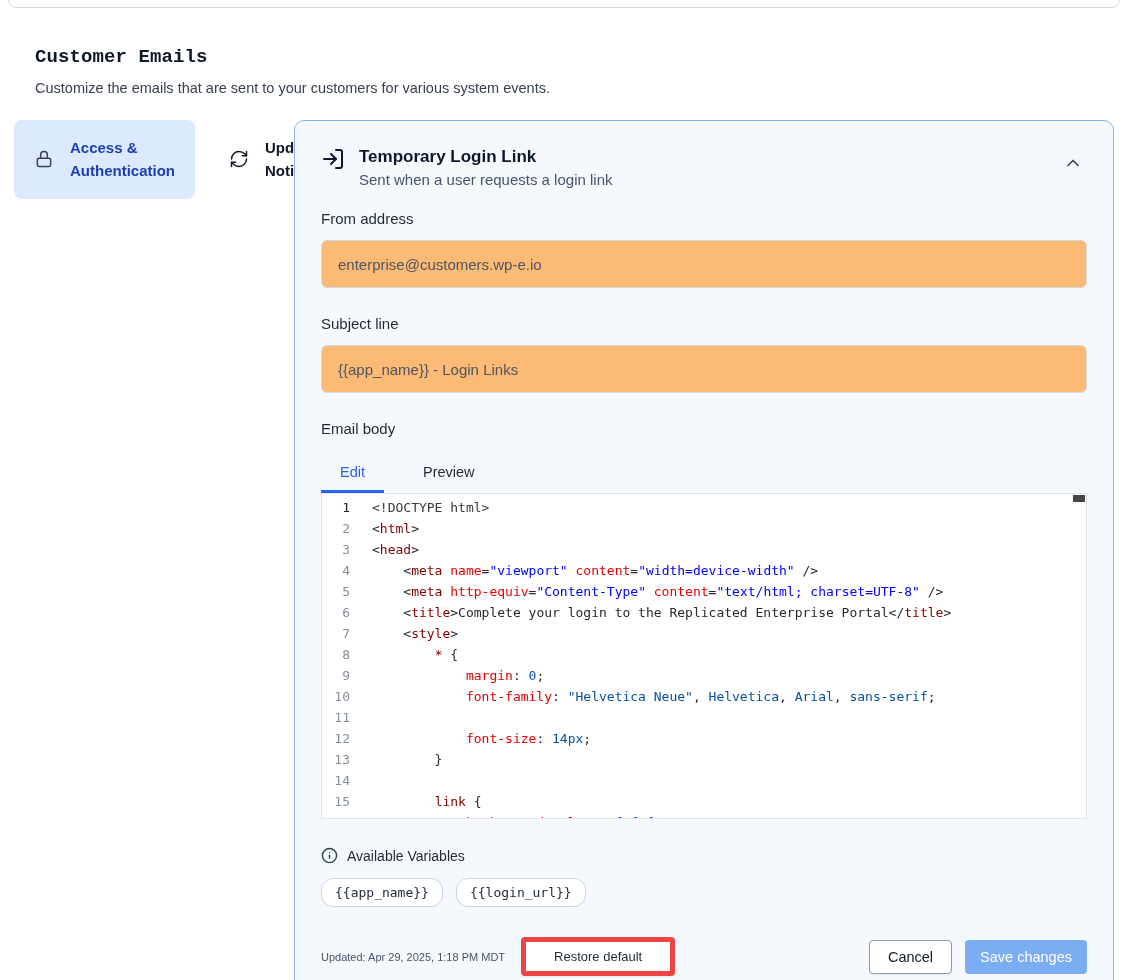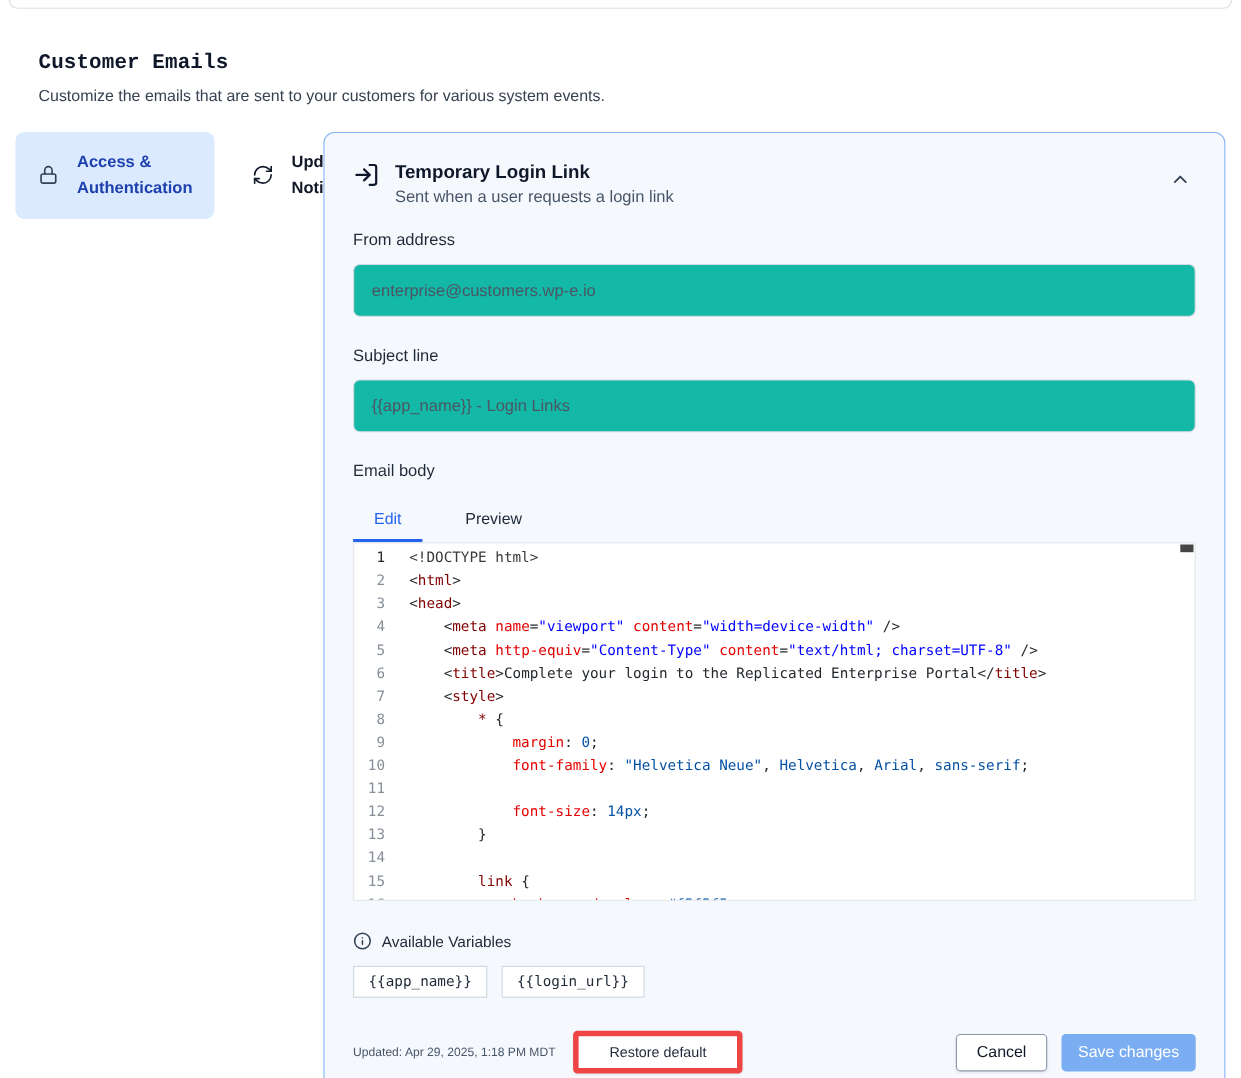--- a/index.html
+++ b/index.html
@@ -28,21 +28,21 @@
   
   .panel{ flex:1; border:1px solid #86b4f3; border-radius:10px; background:#f5f9fe; padding:26px; position:relative; }
 
   .panel-header{ display:flex; align-items:flex-start; gap:14px; margin-bottom:22px; position:relative; }
   .panel-title{ font-size:17px; font-weight:700; color:#0f172a; margin-bottom:4px; }
   .panel-subtitle{ font-size:15px; color:#475569; }
   .collapse-btn{ position:absolute; right:4px; top:6px; background:none; border:none; cursor:pointer; display:flex; }
 
   .field-label{ font-size:15px; color:#1f2937; margin-bottom:13px; }
   .text-input{
-    width:100%; height:48px; border:1px solid #d4d9df; border-radius:6px; background:#14b8a6;
+    width:100%; height:48px; border:1px solid #d4d9df; border-radius:6px; background:#fdba74;
     font-family:"Liberation Sans","DejaVu Sans",sans-serif; font-size:15px; color:#4b5563; padding:0 16px; outline:none;
     margin-bottom:27px; display:block;
   }
 
   
   .tabs{ display:flex; margin-top:16px;gap:20px; }
   .tab{ background:none; border:none; font-family:inherit; font-size:14.5px; color:#1f2937; padding:0 19px; height:40px; cursor:pointer; border-bottom:3px solid transparent; }
   .tab.active{ color:#2563eb; border-bottom-color:#2563eb; }
 
   
@@ -54,21 +54,21 @@
   .tk-pln{ color:#24292e; } .tk-gray{ color:#3a3a3a; }
   .tk-tag{ color:#800000; } .tk-attr{ color:#e50000; }
   .tk-str{ color:#0000ff; } .tk-sel{ color:#800000; }
   .tk-prop{ color:#e50000; } .tk-val{ color:#0451a5; }
   .scroll-thumb{ position:absolute; top:1px; right:1px; width:12px; height:7px; background:#464646; }
 
   
   .vars-row{ display:flex; align-items:center; gap:9px; margin-top:28px; }
   .vars-label{ font-size:14px; color:#1f2937; }
   .chips{ display:flex; gap:13px; margin-top:14px; }
-  .chip{ background:#ffffff; border:1px solid #cbd5e1; border-radius:0; padding:6px 13px; font-family:"DejaVu Sans Mono",monospace; font-size:13px; color:#1f2937; cursor:pointer;text-align:center; }
+  .chip{ background:#ffffff; border:1px solid #cbd5e1; border-radius:12px; padding:6px 13px; font-family:"DejaVu Sans Mono",monospace; font-size:13px; color:#1f2937; cursor:pointer;text-align:center; }
 
   
   .panel-footer{ display:flex; align-items:center; margin-top:30px; }
   .updated-text{ font-size:11px; color:#475569; }
   .btn{ font-family:inherit; cursor:pointer; border-radius:4px; }
   .btn-restore{ margin-left:16px; background:#ffffff; border:5px solid #ef4444; color:#1f2937; font-size:13px; padding:7px 28px; box-shadow:0 1px 2px rgba(16,24,40,.07); }
   .footer-spacer{ flex:1; }
   .btn-cancel{ background:#ffffff; border:1px solid #8f98a8; color:#111827; font-size:14.5px; padding:8px 18px; box-shadow:0 1px 2px rgba(16,24,40,.07); }
   .btn-save{ margin-left:13px; background:#7badf3; border:none; color:#ffffff; font-size:14.5px; padding:9px 15px; }
 </style>

